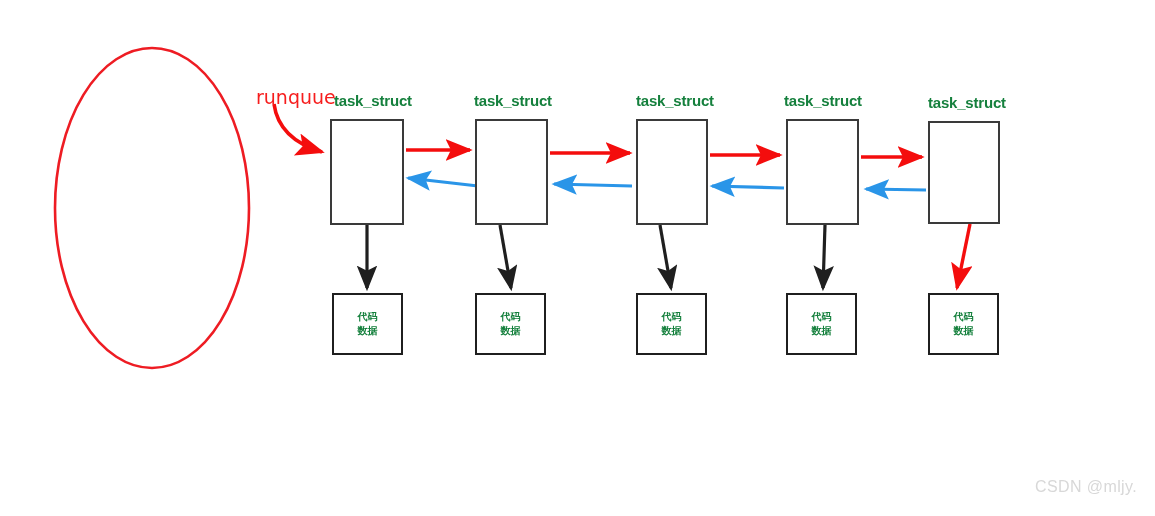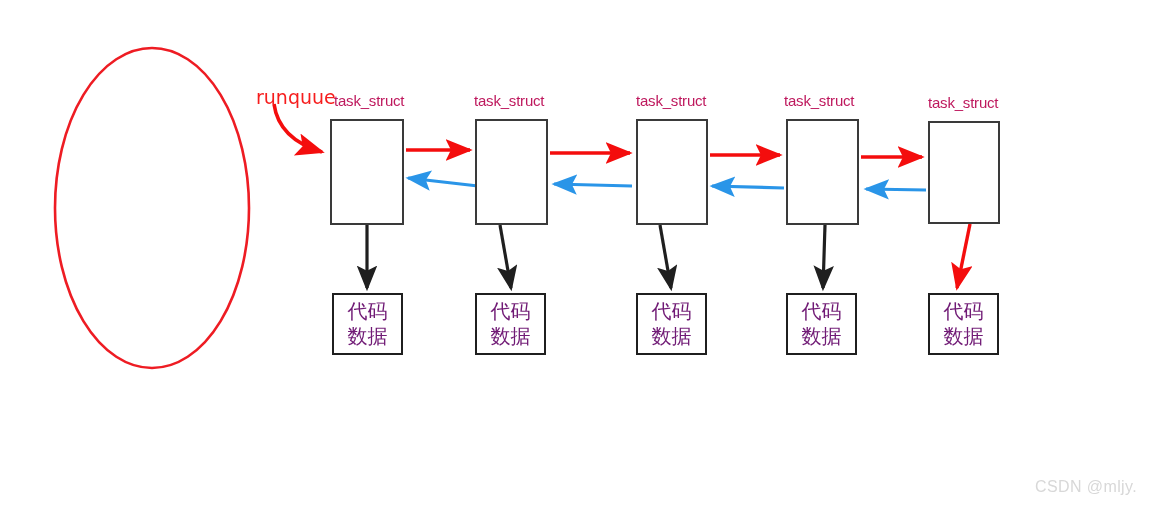--- a/index.html
+++ b/index.html
@@ -34,23 +34,23 @@
   }
   .runqueue-label {
     position: absolute;
     font-size: 19px;
     color: #f61d1d;
     white-space: nowrap;
     font-family: "DejaVu Sans", sans-serif;
   }
   .ts-label {
     position: absolute;
-    font-weight: normal;
+    font-weight: bold;
     font-size: 15px;
-    color: #be185d;
+    color: #15803d;
     white-space: nowrap;
     letter-spacing: -0.2px;
   }
   .ts-box {
     position: absolute;
     background: #ffffff;
     border: 2px solid #3a3a3a;
     box-sizing: border-box;
   }
   .cd-box {
@@ -58,23 +58,23 @@
     background: #ffffff;
     border: 2px solid #1f1f1f;
     box-sizing: border-box;
     display: flex;
     flex-direction: column;
     align-items: center;
     justify-content: center;
     gap: 4px;
   }
   .cd-line {
-    font-size: 20px;
-    font-weight: normal;
-    color: #701a75;
+    font-size: 10px;
+    font-weight: bold;
+    color: #15803d;
     line-height: 1.05;
     font-family: "DejaVu Sans", "Liberation Sans", sans-serif;
   }
   .watermark {
     position: absolute;
     font-size: 16px;
     color: #d8d8d8;
     white-space: nowrap;
     letter-spacing: 0.4px;
   }

